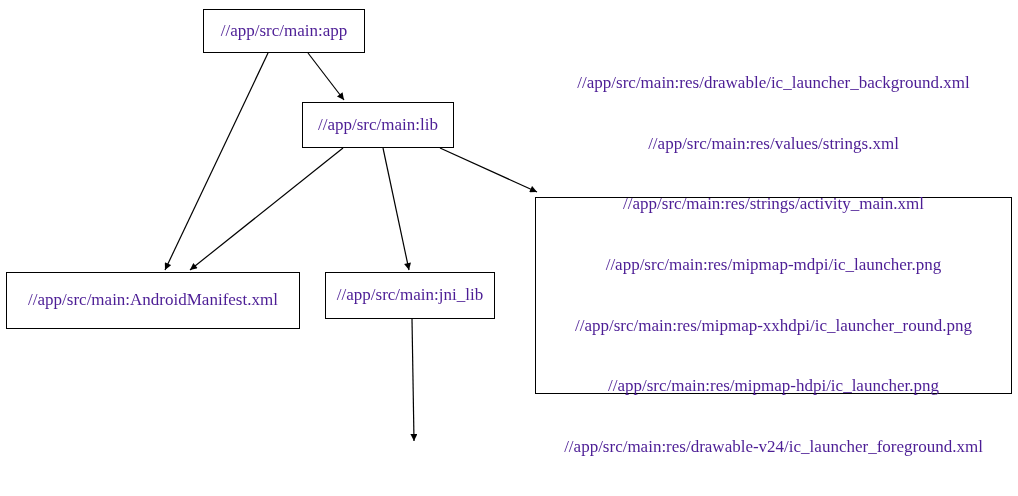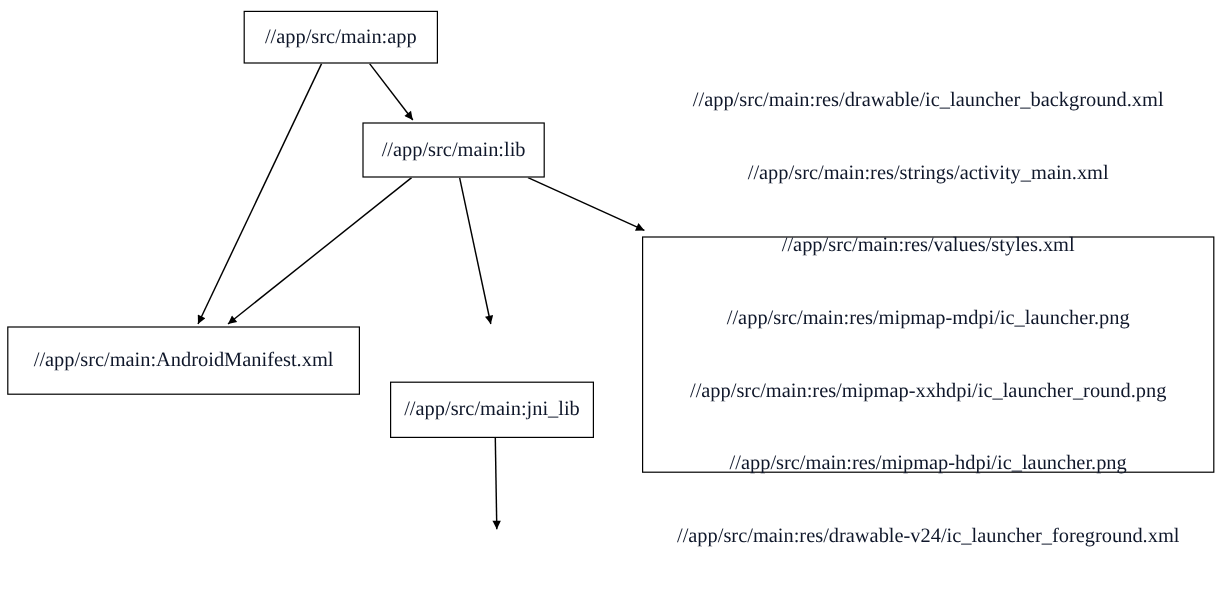--- a/index.html
+++ b/index.html
@@ -6,21 +6,21 @@
     margin: 0;
     padding: 0;
     background: #ffffff;
   }
   .canvas {
     position: relative;
     width: 1018px;
     height: 496px;
     background: #ffffff;
     font-family: "Liberation Serif", "DejaVu Serif", serif;
-    color: #0f172a;
+    color: #4c1d95;
     overflow: hidden;
   }
   .edges {
     position: absolute;
     left: 0;
     top: 0;
     width: 1018px;
     height: 496px;
   }
   .node {
@@ -32,21 +32,21 @@
     align-items: center;
     justify-content: center;
     text-align: center;
     font-size: 17px;
     line-height: 1.1;
     white-space: nowrap;
   }
   .node-app        { left: 203px; top: 9px;   width: 162px; height: 44px; }
   .node-lib        { left: 302px; top: 102px; width: 152px; height: 46px; }
   .node-manifest   { left: 6px;   top: 272px; width: 294px; height: 57px; }
-  .node-jni        { left: 325px; top: 272px; width: 170px; height: 47px; margin-top: 46px; }
+  .node-jni        { left: 325px; top: 272px; width: 170px; height: 47px; }
   .node-native     { left: 281px; top: 443px; width: 271px; height: 46px; }
   .node-resources  {
     left: 535px; top: 197px; width: 477px; height: 197px;
     flex-direction: column;
     justify-content: center;
     font-size: 17px;
     line-height: 18.6px;
     gap: 42px;
   }
   .res-line { display: block; }
@@ -81,22 +81,22 @@
   <div class="node node-manifest">
     <span>//app/src/main:AndroidManifest.xml</span>
   </div>
 
   <div class="node node-jni">
     <span>//app/src/main:jni_lib</span>
   </div>
 
   <div class="node node-resources">
     <span class="res-line">//app/src/main:res/drawable/ic_launcher_background.xml</span>
+    <span class="res-line">//app/src/main:res/values/strings.xml</span>
     <span class="res-line">//app/src/main:res/strings/activity_main.xml</span>
-    <span class="res-line">//app/src/main:res/values/styles.xml</span>
     <span class="res-line">//app/src/main:res/mipmap-mdpi/ic_launcher.png</span>
     <span class="res-line">//app/src/main:res/mipmap-xxhdpi/ic_launcher_round.png</span>
     <span class="res-line">//app/src/main:res/mipmap-hdpi/ic_launcher.png</span>
     <span class="res-line">//app/src/main:res/drawable-v24/ic_launcher_foreground.xml</span>
     <span class="res-line">...and 10 more items</span>
   </div>
 
 
 </div>
 

